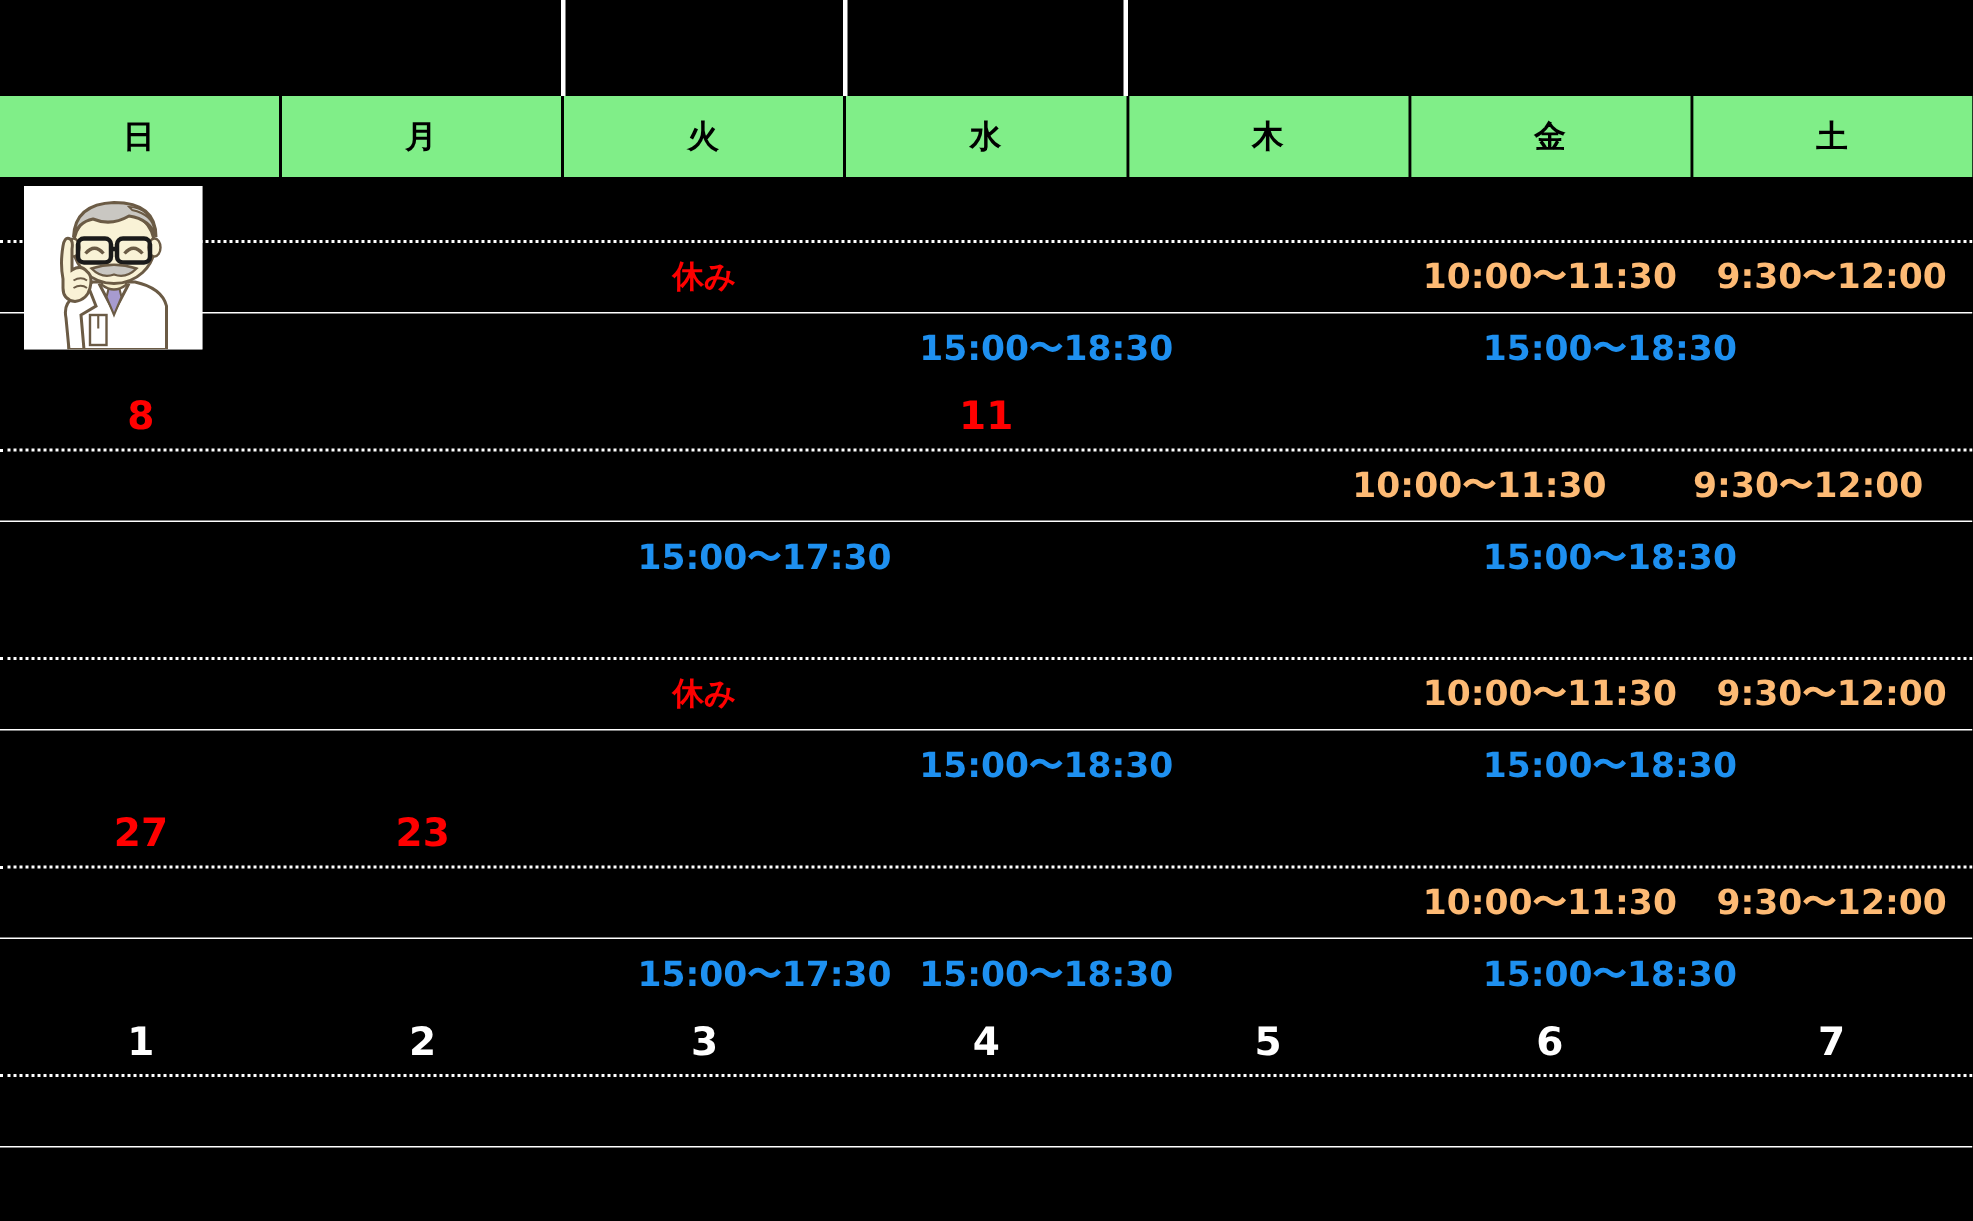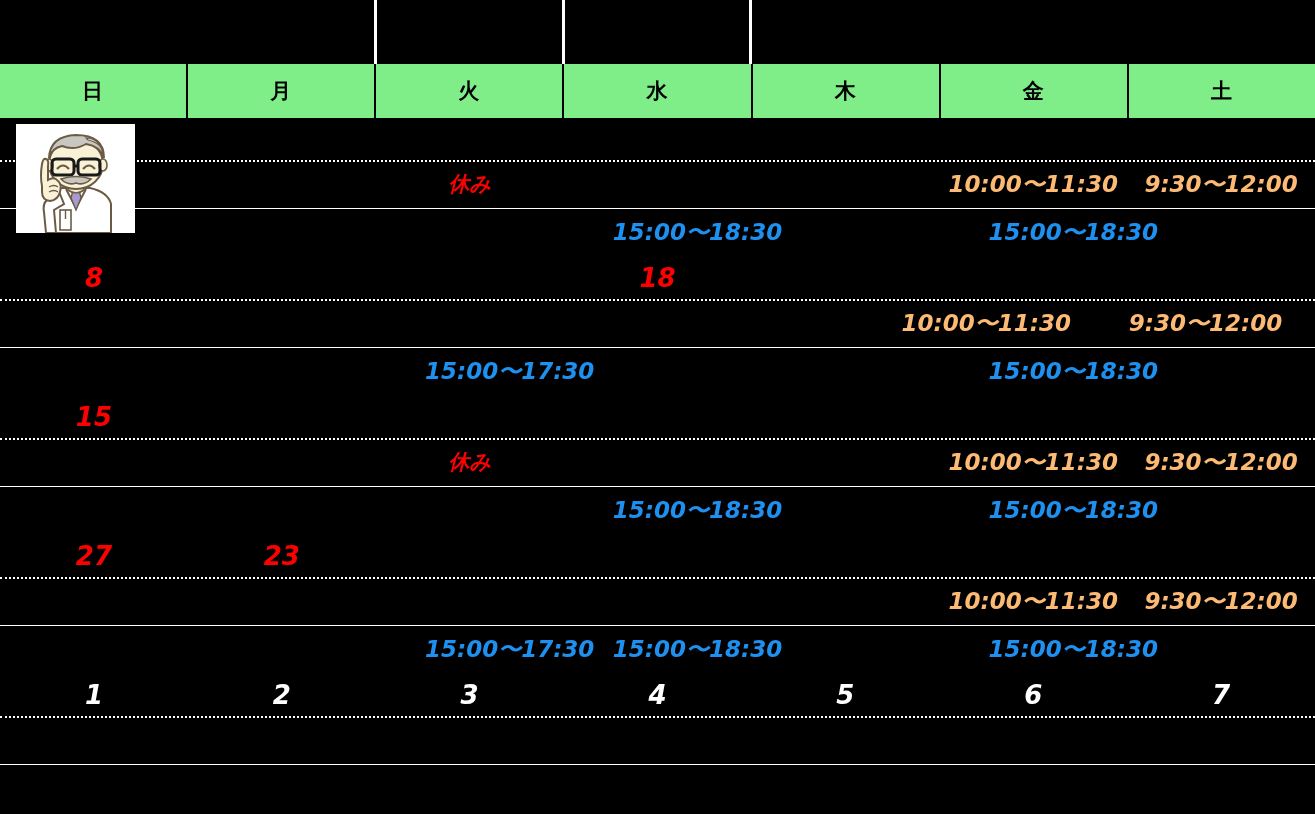--- a/index.html
+++ b/index.html
@@ -56,21 +56,20 @@
     box-sizing: border-box;
   }
   .header-cell:last-child { border-right: none; }
 
   
   .week {
     position: absolute;
     left: 0;
     width: 1315px;
     height: 139px;
-    font-style: italic;
   }
   .week.w1 { top: 118px; }
   .week.w2 { top: 257px; }
   .week.w3 { top: 396px; }
   .week.w4 { top: 535px; }
   .week.w5 { top: 674px; }
 
   
   .stripe {
     position: absolute;
@@ -232,21 +231,21 @@
         </div>
       </div>
       <div class="week w2">
         <div class="stripe date">
           <div class="cell">
             <span class="datenum">8</span>
           </div>
           <div class="cell"></div>
           <div class="cell"></div>
           <div class="cell">
-            <span class="datenum">18</span>
+            <span class="datenum">11</span>
           </div>
           <div class="cell"></div>
           <div class="cell"></div>
           <div class="cell"></div>
         </div>
         <div class="rule-dotted"></div>
         <div class="stripe slotA">
           <div class="cell"></div>
           <div class="cell"></div>
           <div class="cell"></div>
@@ -267,31 +266,20 @@
           </div>
           <div class="cell"></div>
           <div class="cell"></div>
           <div class="cell">
             <span class="slot-pm">15:00〜18:30</span>
           </div>
           <div class="cell"></div>
         </div>
       </div>
       <div class="week w3">
-        <div class="stripe date">
-          <div class="cell">
-            <span class="datenum">15</span>
-          </div>
-          <div class="cell"></div>
-          <div class="cell"></div>
-          <div class="cell"></div>
-          <div class="cell"></div>
-          <div class="cell"></div>
-          <div class="cell"></div>
-        </div>
         <div class="rule-dotted"></div>
         <div class="stripe slotA">
           <div class="cell"></div>
           <div class="cell"></div>
           <div class="cell">
             <span class="slot-note">休み</span>
           </div>
           <div class="cell"></div>
           <div class="cell"></div>
           <div class="cell">

